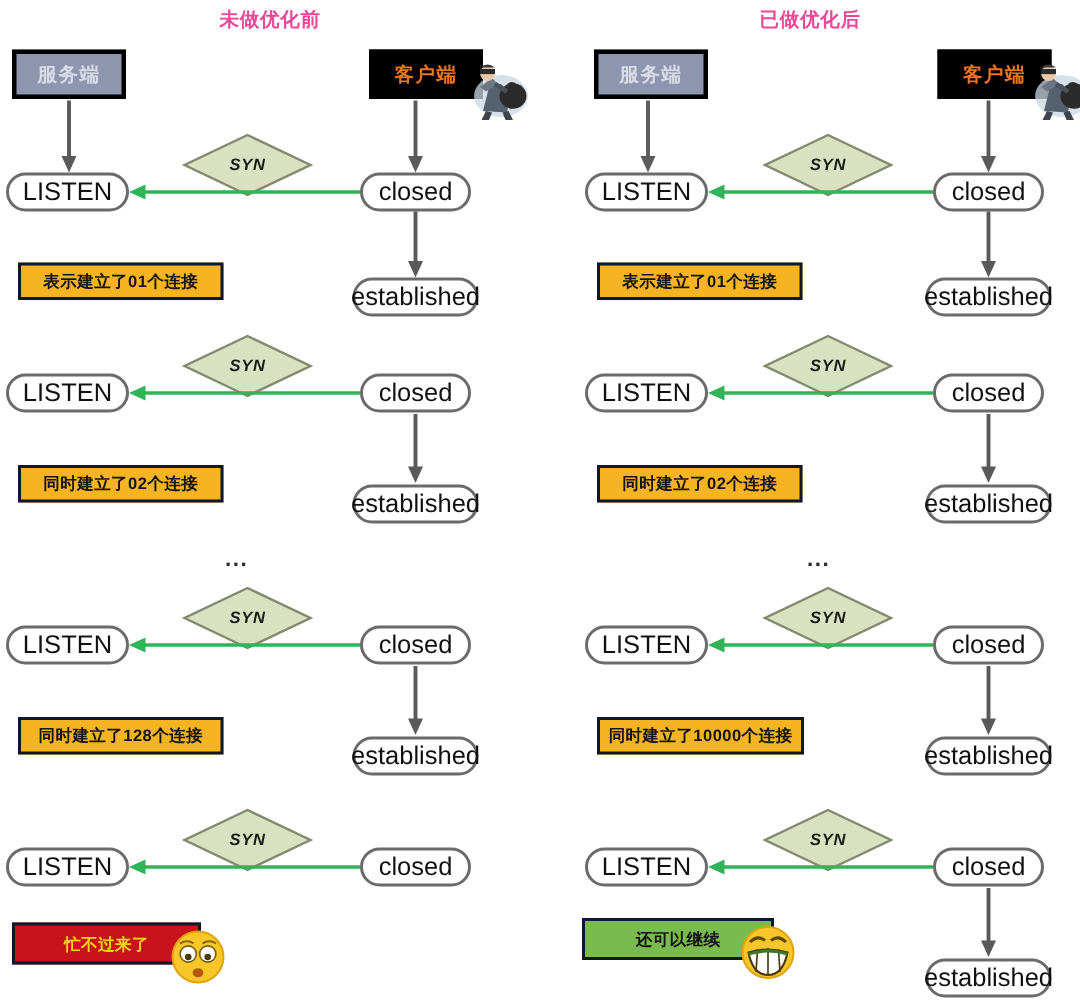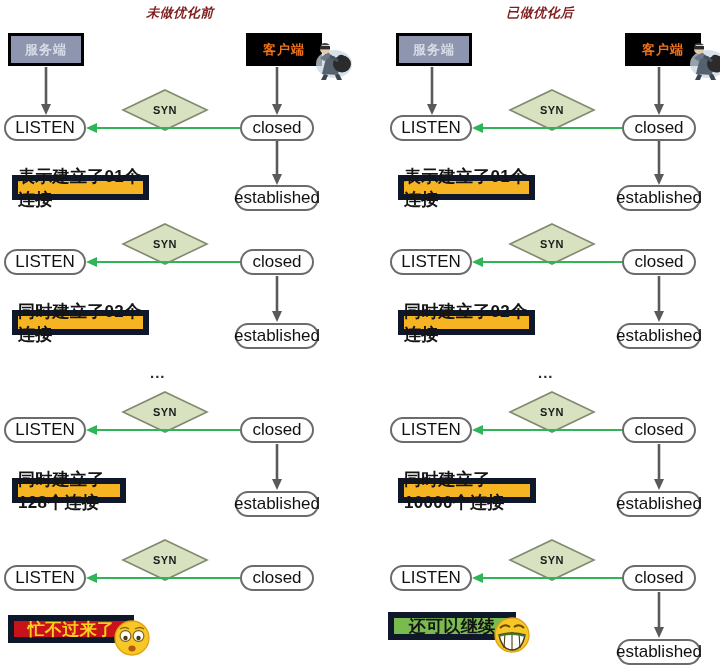--- a/index.html
+++ b/index.html
@@ -29,23 +29,22 @@
   .col-right { left: 360px; }
 
   .panel-title {
     position: absolute;
     top: 4px;
     left: 0;
     width: 360px;
     text-align: center;
     font-size: 13px;
     font-weight: bold;
-    color: #7f1d1d;
+    color: #ec4899;
     letter-spacing: 0.5px;
-    font-style: italic;
   }
 
   
   .endpoint {
     position: absolute;
     width: 76px;
     height: 33px;
     border: 3px solid #000000;
     box-sizing: border-box;
     display: flex;
@@ -94,20 +93,21 @@
   }
   .node.listen       { width: 82px; left: 4px; }
   .node.closed       { width: 74px; left: 240px; }
   .node.established  { width: 84px; left: 235px; }
 
   
   .syn {
     position: absolute;
     width: 88px;
     height: 44px;
+    font-style: italic;
   }
   .syn .syn-label {
     position: absolute;
     left: 0;
     top: 0;
     width: 88px;
     height: 44px;
     display: flex;
     align-items: center;
     justify-content: center;
@@ -116,26 +116,26 @@
     color: #1a1a1a;
     letter-spacing: 0.5px;
   }
 
   
   .conn { position: absolute; }
 
   
   .note {
     position: absolute;
-    border: 6px solid #0f172a;
+    border: 2px solid #0f172a;
     box-sizing: border-box;
     display: flex;
     align-items: center;
     justify-content: center;
-    font-size: 17px;
+    font-size: 11px;
     font-weight: bold;
     letter-spacing: 0.3px;
     height: 25px;
   }
   .note.amber {
     background: #f7b422;
     color: #141414;
   }
   .note.red {
     background: #c8131b;
@@ -237,21 +237,21 @@
           <polygon points="44,2 86,22 44,42 2,22" fill="#d9e2c0" stroke="#808a6e" stroke-width="1.6"></polygon>
         </svg>
       <span class="syn-label">SYN</span>
     </div>
     <svg class="conn" style="left:0px; top:417px; width:360px; height:90px">
       <line x1="240" y1="13" x2="95" y2="13" stroke="#2fb457" stroke-width="2.2"></line>
       <polygon points="86,13 97,8 97,18" fill="#2fb457"></polygon>
       <line x1="277" y1="27" x2="277" y2="63" stroke="#5a5a5a" stroke-width="2.6"></line>
       <polygon points="277,73 272,62 282,62" fill="#5a5a5a"></polygon>
     </svg>
-    <div class="note amber" style="left:12px; top:478px; width:114px">同时建立了128个连接</div>
+    <div class="note amber" style="left:12px; top:478px; width:137px">同时建立了128个连接</div>
 
     <div class="node listen" style="top:565px">LISTEN</div>
     <div class="node closed" style="top:565px">closed</div>
     <div class="syn" style="left:121px; top:538px">
       <svg width="88" height="44" viewBox="0 0 88 44">
           <polygon points="44,2 86,22 44,42 2,22" fill="#d9e2c0" stroke="#808a6e" stroke-width="1.6"></polygon>
         </svg>
       <span class="syn-label">SYN</span>
     </div>
     <svg class="conn" style="left:0px; top:565px; width:360px; height:40px">

